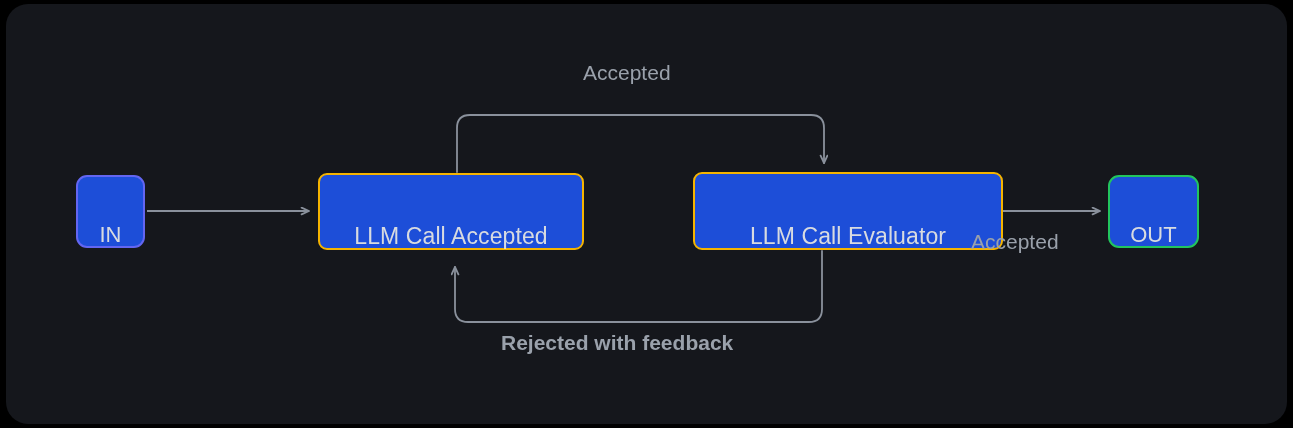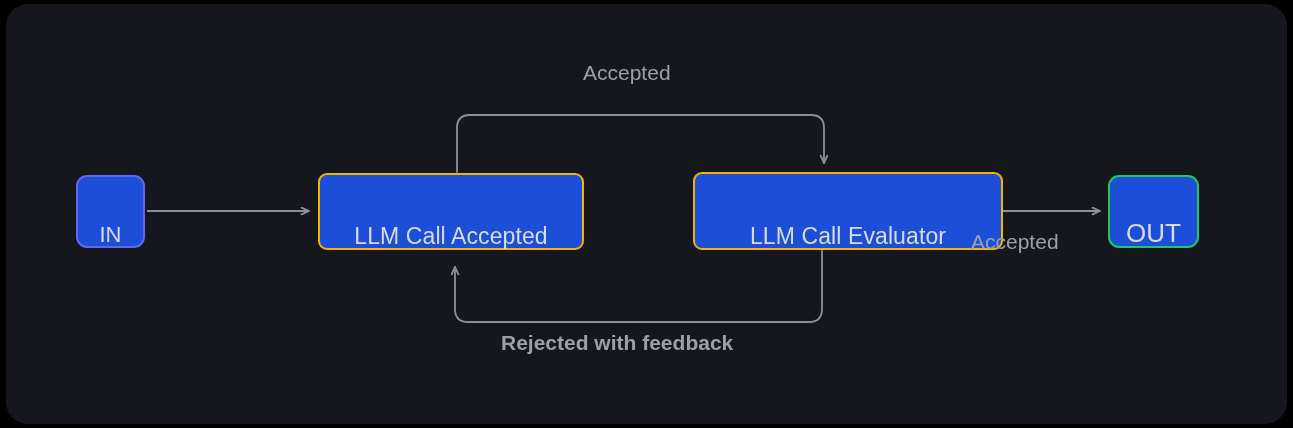--- a/index.html
+++ b/index.html
@@ -71,21 +71,21 @@
   .node-in .node-label { font-size: 22px; }
 
   .node-out {
     left: 1108px;
     top: 175px;
     width: 91px;
     height: 73px;
     border: 2px solid #22c55e;
   }
 
-  .node-out .node-label { font-size: 26px; }
+  .node-out .node-label { font-size: 22px; }
 
   .node-generator {
     left: 318px;
     top: 173px;
     width: 266px;
     height: 77px;
     border: 2px solid #f5b400;
   }
 
   .node-evaluator {

